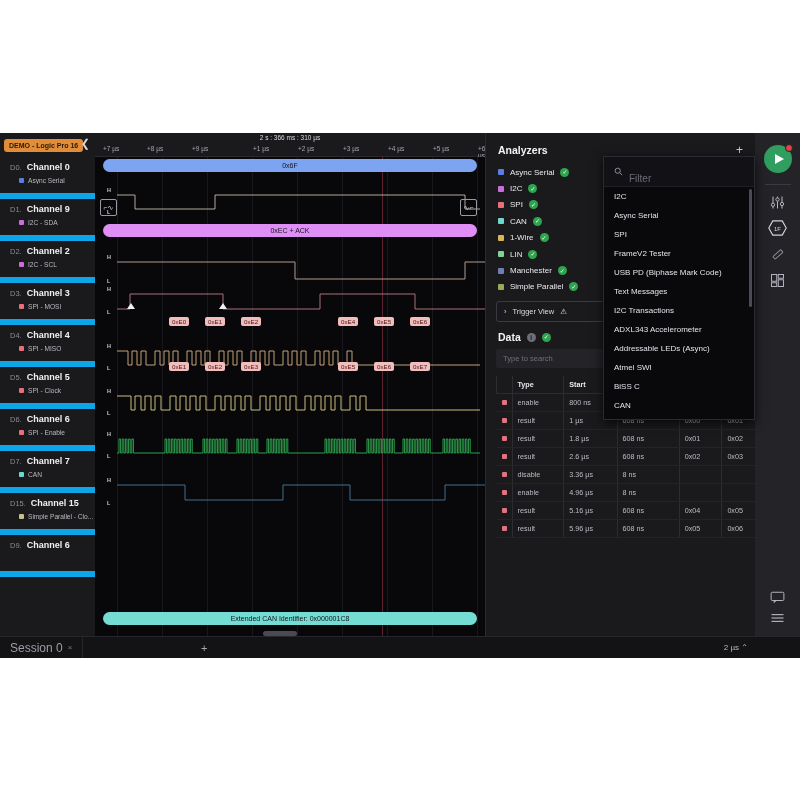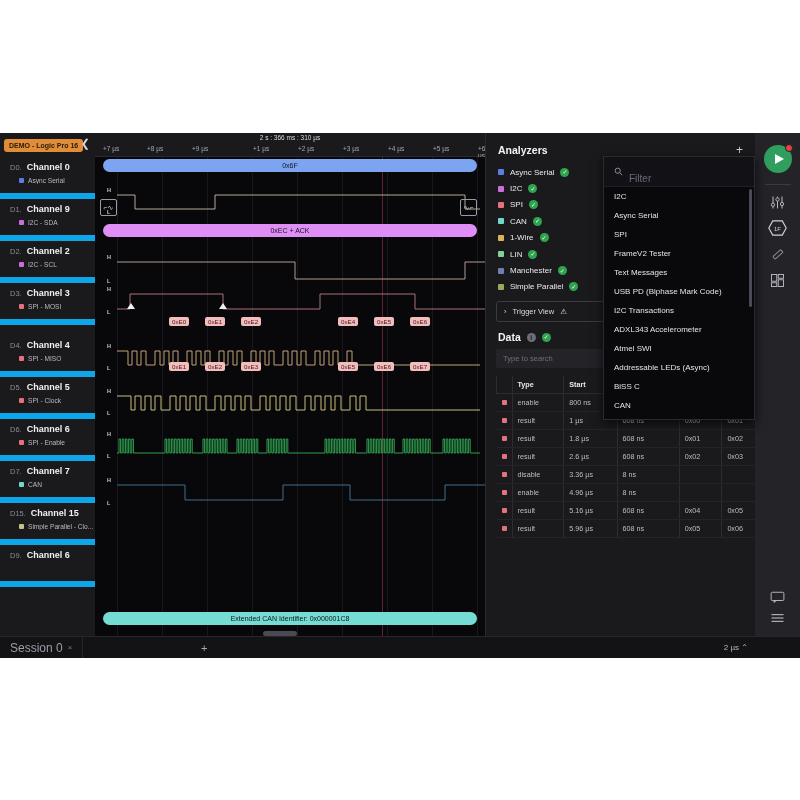--- a/index.html
+++ b/index.html
@@ -250,21 +250,21 @@
               <div class="chan-top">
                 <span class="chan-did">D3.</span>
                 <span class="chan-name">Channel 3</span>
               </div>
               <div class="chan-sub">
                 <span class="chan-dot" style="background:#e8707a"></span>
                 <span class="chan-sublabel">SPI - MOSI</span>
               </div>
             </div>
           </div>
-          <div class="chan" style="height: 42px; margin-top: 10px;">
+          <div class="chan" style="height: 42px;">
             <div class="chan-stripe" style="background:#f2d23a"></div>
             <div class="chan-body">
               <div class="chan-top">
                 <span class="chan-did">D4.</span>
                 <span class="chan-name">Channel 4</span>
               </div>
               <div class="chan-sub">
                 <span class="chan-dot" style="background:#e8707a"></span>
                 <span class="chan-sublabel">SPI - MISO</span>
               </div>
@@ -569,26 +569,26 @@
             <line x1="10" y1="10" x2="14.5" y2="14.5" stroke="#9a9aa6" stroke-width="1.6"></line>
           </svg>
           <span class="ph">Filter</span>
         </div>
         <div class="dd-scroll">
           <div id="dd-items">
               <div class="dd-item">I2C</div>
               <div class="dd-item">Async Serial</div>
               <div class="dd-item">SPI</div>
               <div class="dd-item">FrameV2 Tester</div>
+              <div class="dd-item">USB PD (Biphase Mark Code)</div>
               <div class="dd-item">Text Messages</div>
-              <div class="dd-item">USB PD (Biphase Mark Code)</div>
               <div class="dd-item">I2C Transactions</div>
               <div class="dd-item">ADXL343 Accelerometer</div>
+              <div class="dd-item">Addressable LEDs (Async)</div>
               <div class="dd-item">Atmel SWI</div>
-              <div class="dd-item">Addressable LEDs (Async)</div>
               <div class="dd-item">BiSS C</div>
               <div class="dd-item">CAN</div>
               <div class="dd-item">DMX-512</div>
             </div>
           <div class="dd-bar"></div>
         </div>
       </div>
     </div>
 
     <div class="tool-col">

